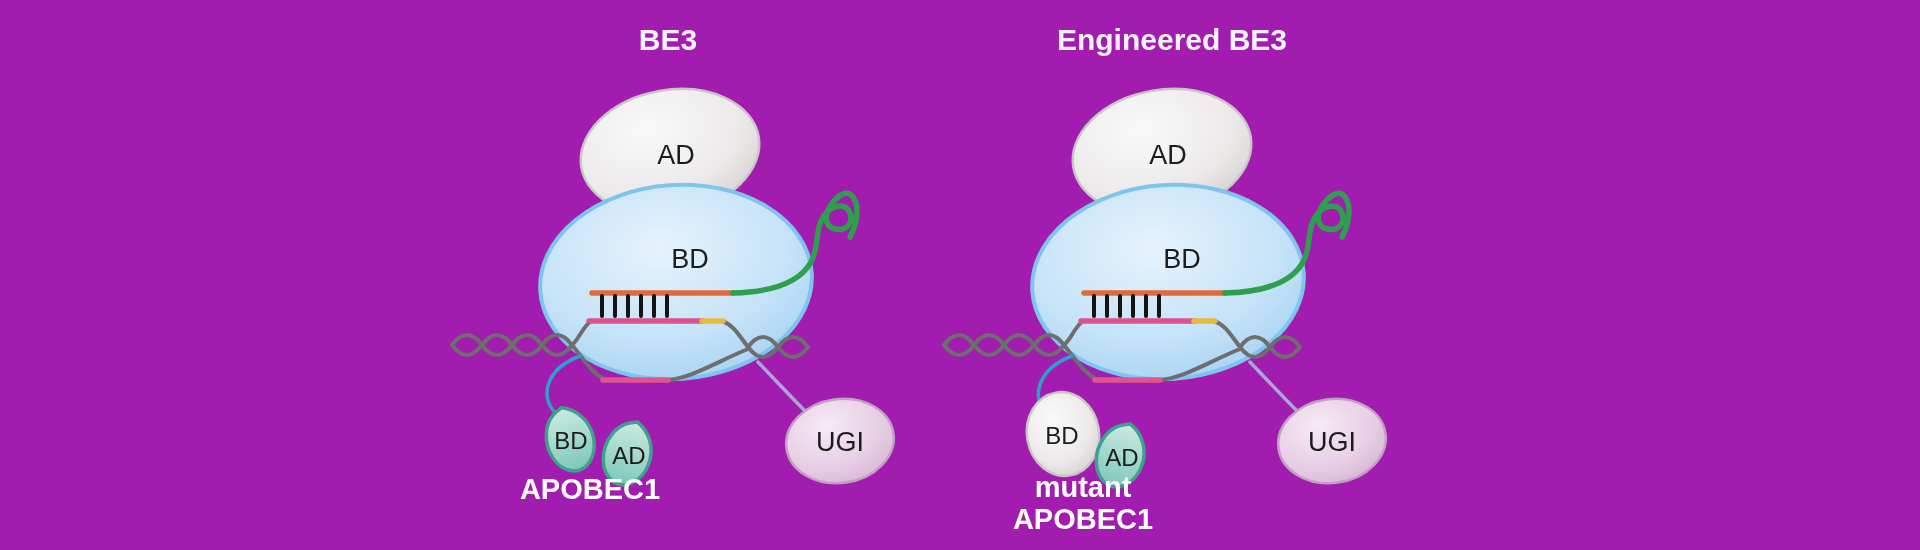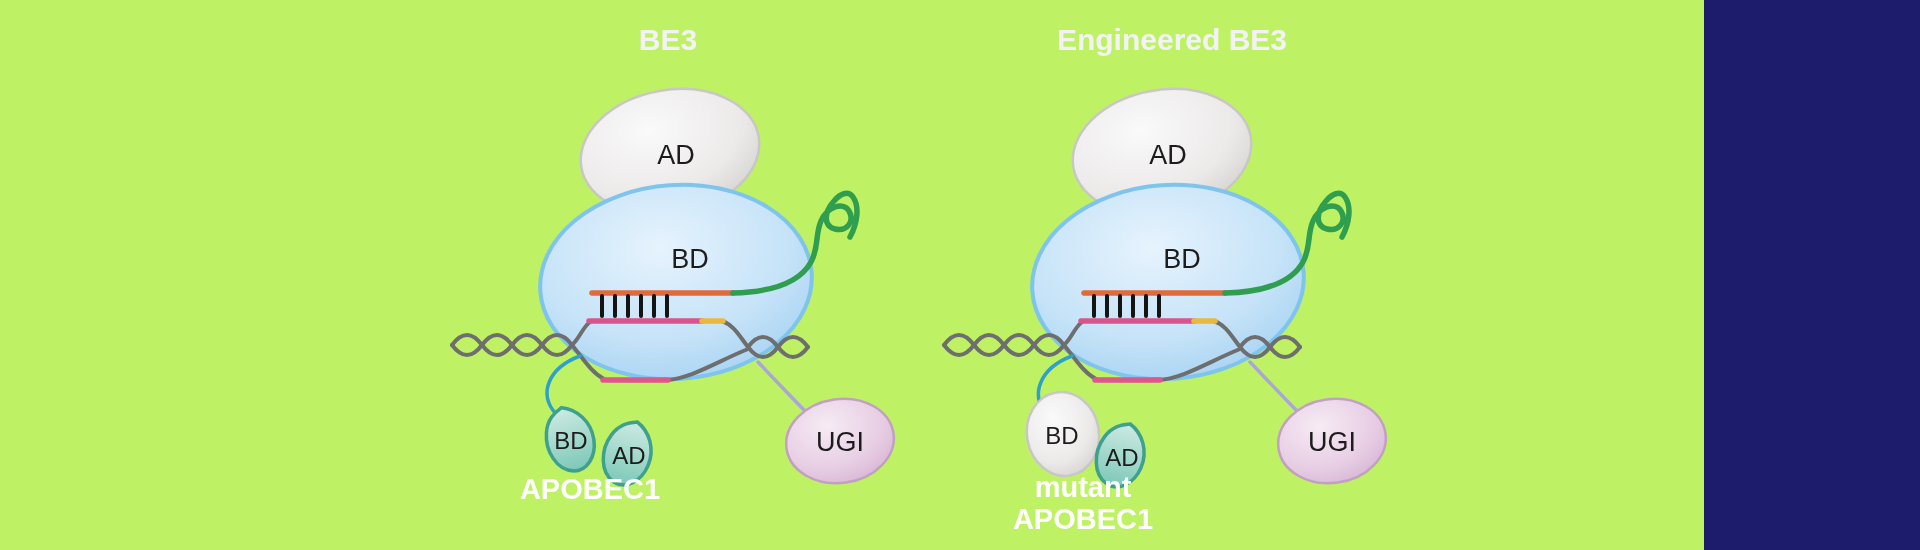--- a/index.html
+++ b/index.html
@@ -1,16 +1,16 @@
 <!DOCTYPE html>
 <html><head>
 <meta charset="utf-8">
 <style>
   html,body{margin:0;padding:0;background:#1d1b6c;}
-  .canvas{position:relative;width:1704px;height:550px;background:#bef264;overflow:hidden;font-family:"Liberation Sans",sans-serif;}
+  .canvas{position:relative;width:1920px;height:550px;background:#a21caf;overflow:hidden;font-family:"Liberation Sans",sans-serif;}
   svg{display:block;}
   .title{font-family:"Liberation Sans",sans-serif;font-weight:bold;font-size:30px;fill:#f3f3f6;text-anchor:middle;}
   .lbl{font-family:"Liberation Sans",sans-serif;font-size:27px;fill:#1c1c1c;text-anchor:middle;}
   .lbl-sm{font-family:"Liberation Sans",sans-serif;font-size:24px;fill:#1c1c1c;text-anchor:middle;}
   .name{font-family:"Liberation Sans",sans-serif;font-weight:bold;font-size:29px;fill:#ffffff;text-anchor:middle;}
 </style>
 </head>
 <body>
 
 <div class="canvas">

